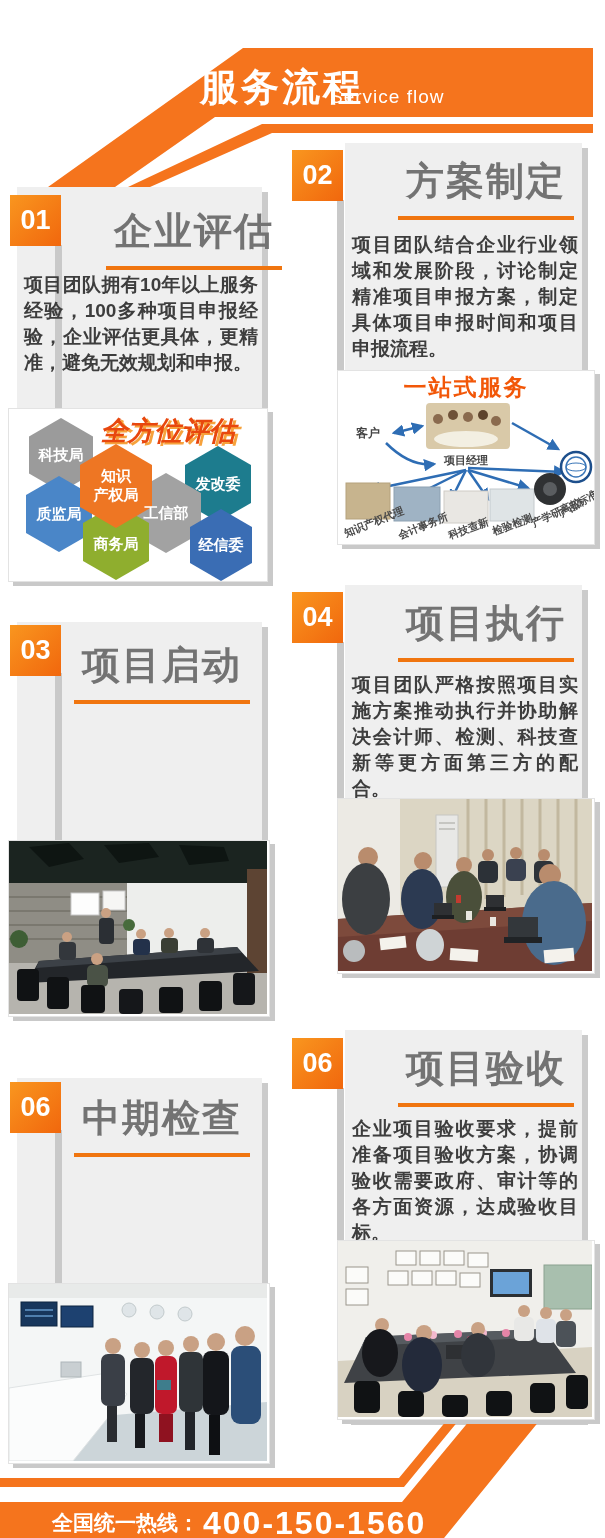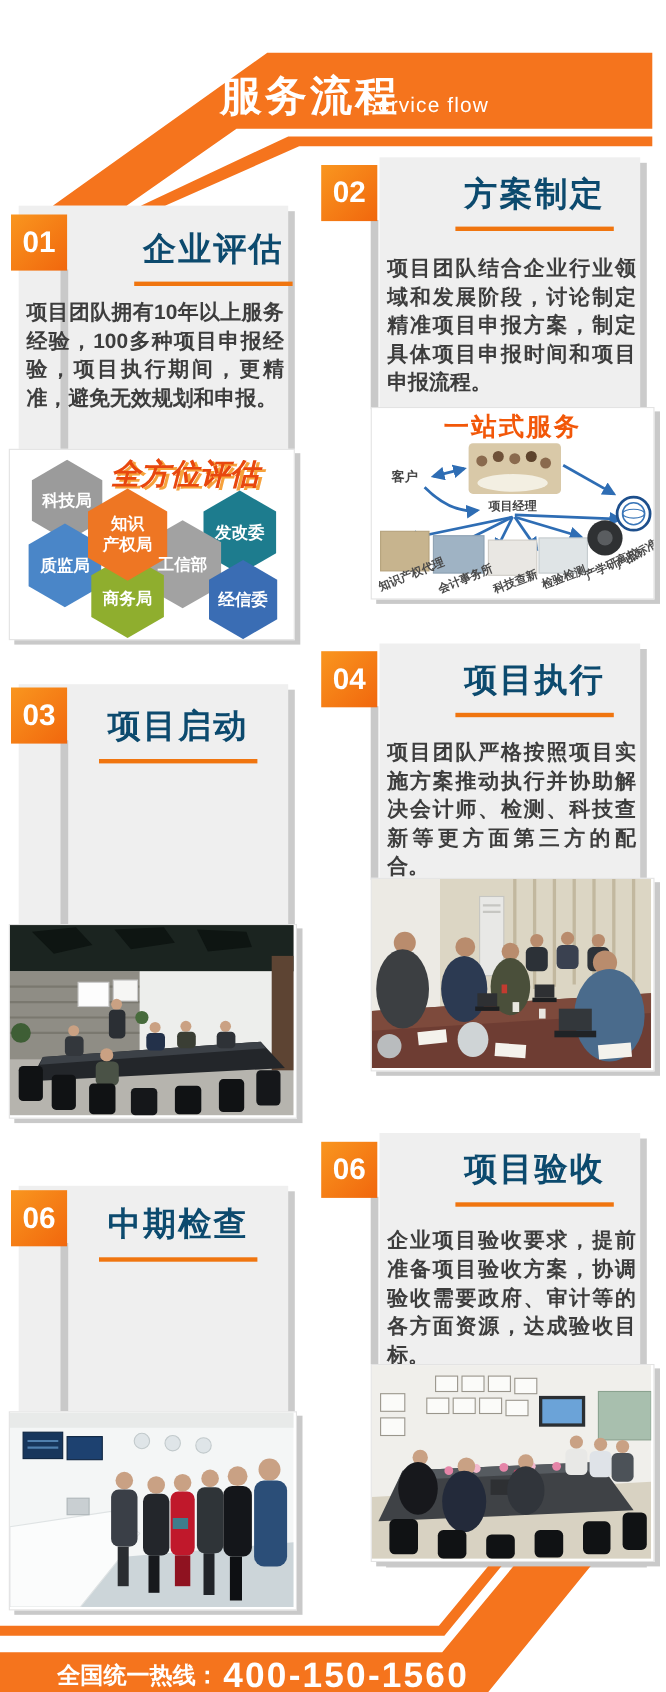--- a/index.html
+++ b/index.html
@@ -11,21 +11,21 @@
   .hdr-sub{position:absolute;left:330px;top:46px;font-size:19px;color:#fff;letter-spacing:1px;}
   .ftr-line{position:absolute;left:52px;top:1464px;height:38px;display:flex;align-items:center;color:#fff;}
   .ftr-label{font-size:21px;font-weight:bold;}
   .ftr-num{font-size:32px;font-weight:bold;letter-spacing:2px;margin-left:4px;}
   
   .card{position:absolute;background:#efefef;box-shadow:6px 5px 0 #cbcbcb;}
   .numbox{position:absolute;width:51px;height:51px;display:flex;align-items:center;justify-content:center;
           background:linear-gradient(135deg,#f9961f,#f1670d);color:#fff;font-size:27px;font-weight:bold;z-index:3;}
   .connector{position:absolute;width:7px;background:#c9c9c9;z-index:2;}
   .sec-title{position:absolute;text-align:center;z-index:2;}
-  .sec-title span{display:inline-block;font-size:30px;font-weight:bold;color:#0c4a6e;letter-spacing:2px;
+  .sec-title span{display:inline-block;font-size:38px;font-weight:bold;color:#737373;letter-spacing:2px;
                   padding:0 8px 9px 8px;border-bottom:4px solid #f0750f;}
   .sec-body{position:absolute;font-size:19px;line-height:26px;font-weight:bold;color:#3d3d3d;
             text-align:justify;z-index:2;}
   .photo{position:absolute;background:#ffffff;border:1px solid #e3e3e3;box-shadow:5px 4px 0 #c9c9c9;z-index:2;}
   .photo svg{display:block;}
 </style>
 </head>
 <body>
 
 <div id="page">
@@ -35,21 +35,21 @@
     <polygon points="262,84 593,84 593,93 272,93 150,147 128,147" fill="#f5741d"></polygon>
   </svg>
   <div class="hdr-title">服务流程</div>
   <div class="hdr-sub">Service flow</div>
 
   <div class="card" style="left:17px;top:147px;width:245px;height:393px;"></div>
   <div class="connector" style="left:55px;top:205px;height:165px;"></div>
   <div class="numbox" style="left:10px;top:155px;">01</div>
   <div class="sec-title" style="left:62px;top:166px;width:200px;padding-left:32px;">
     <span>企业评估</span></div>
-  <div class="sec-body" style="left:24px;top:232px;width:234px;">项目团队拥有10年以上服务经验，100多种项目申报经验，项目执行期间，更精准，避免无效规划和申报。</div>
+  <div class="sec-body" style="left:24px;top:232px;width:234px;">项目团队拥有10年以上服务经验，100多种项目申报经验，企业评估更具体，更精准，避免无效规划和申报。</div>
 
   <div class="photo" style="left:8px;top:368px;width:258px;height:172px;">
     <svg width="258" height="172" viewBox="0 0 258 172">
       <text x="162" y="33" font-size="27" font-weight="bold" font-style="italic" text-anchor="middle" fill="#f6a23c">全方位评估</text>
       <text x="159" y="31" font-size="27" font-weight="bold" font-style="italic" text-anchor="middle" fill="#e8470e">全方位评估</text>
       <polygon points="52,9 84,27.5 84,64.5 52,83 20,64.5 20,27.5" fill="#9b9b9b"></polygon>
       <polygon points="209,37 242,56 242,94 209,113 176,94 176,56" fill="#1d7c8e"></polygon>
       <polygon points="50,67 83,86 83,124 50,143 17,124 17,86" fill="#4a86c8"></polygon>
       <polygon points="157,64 192,84 192,124 157,144 122,124 122,84" fill="#a2a2a2"></polygon>
       <polygon points="212,100 243,118 243,154 212,172 181,154 181,118" fill="#3a6db4"></polygon>

